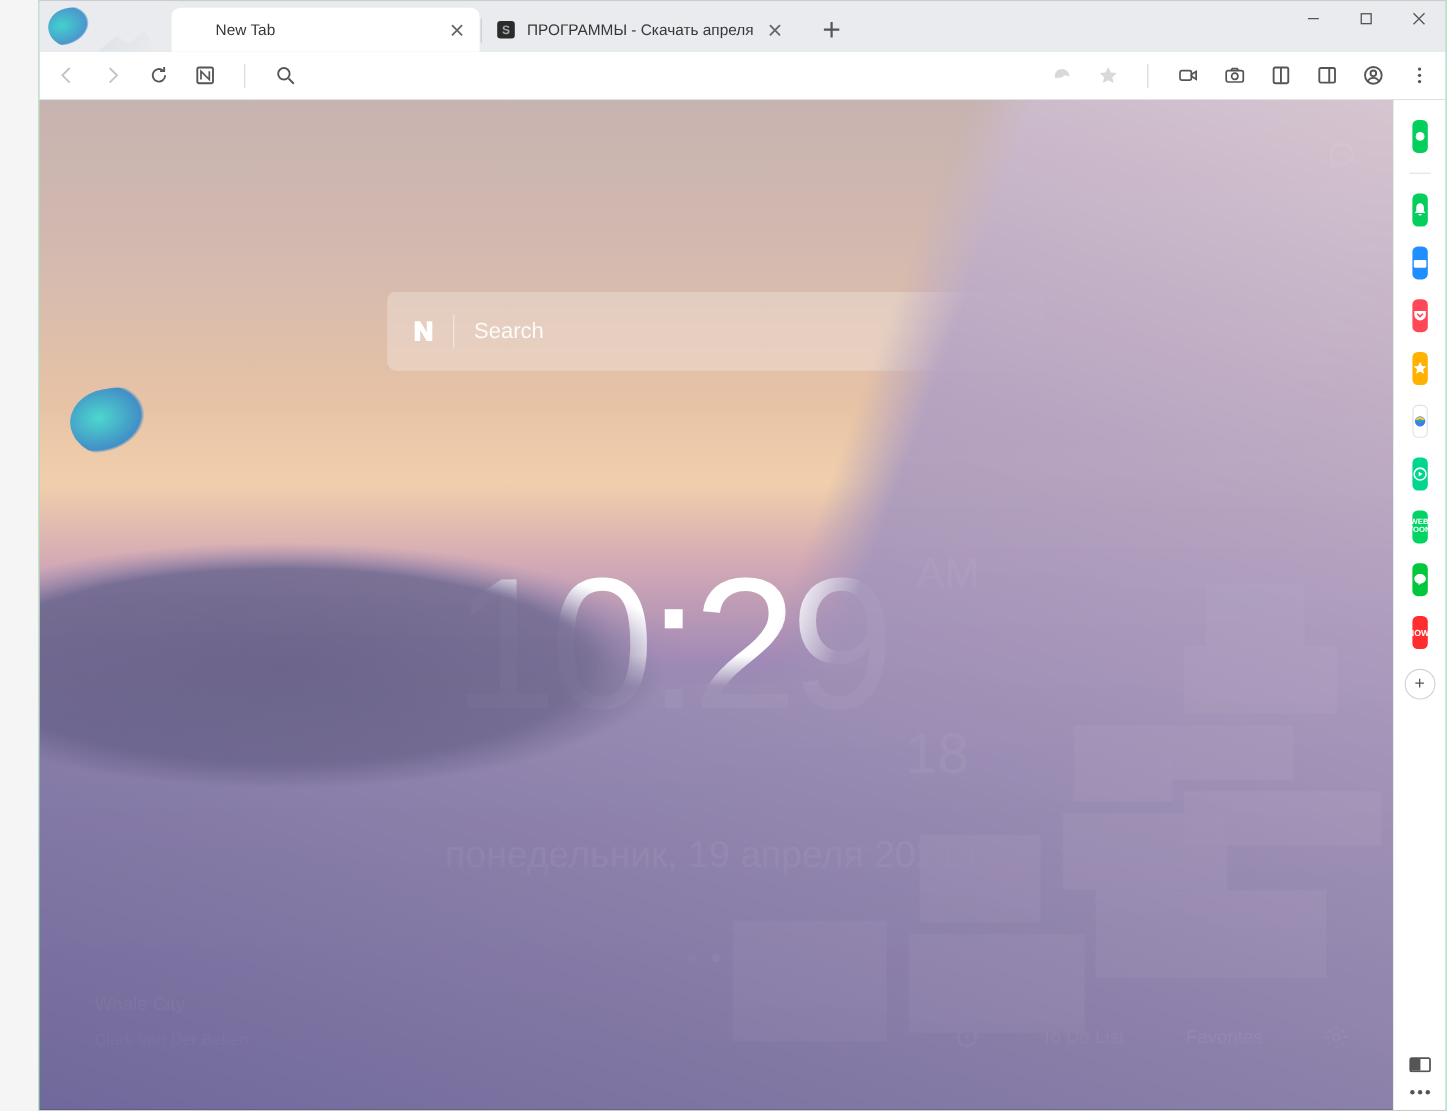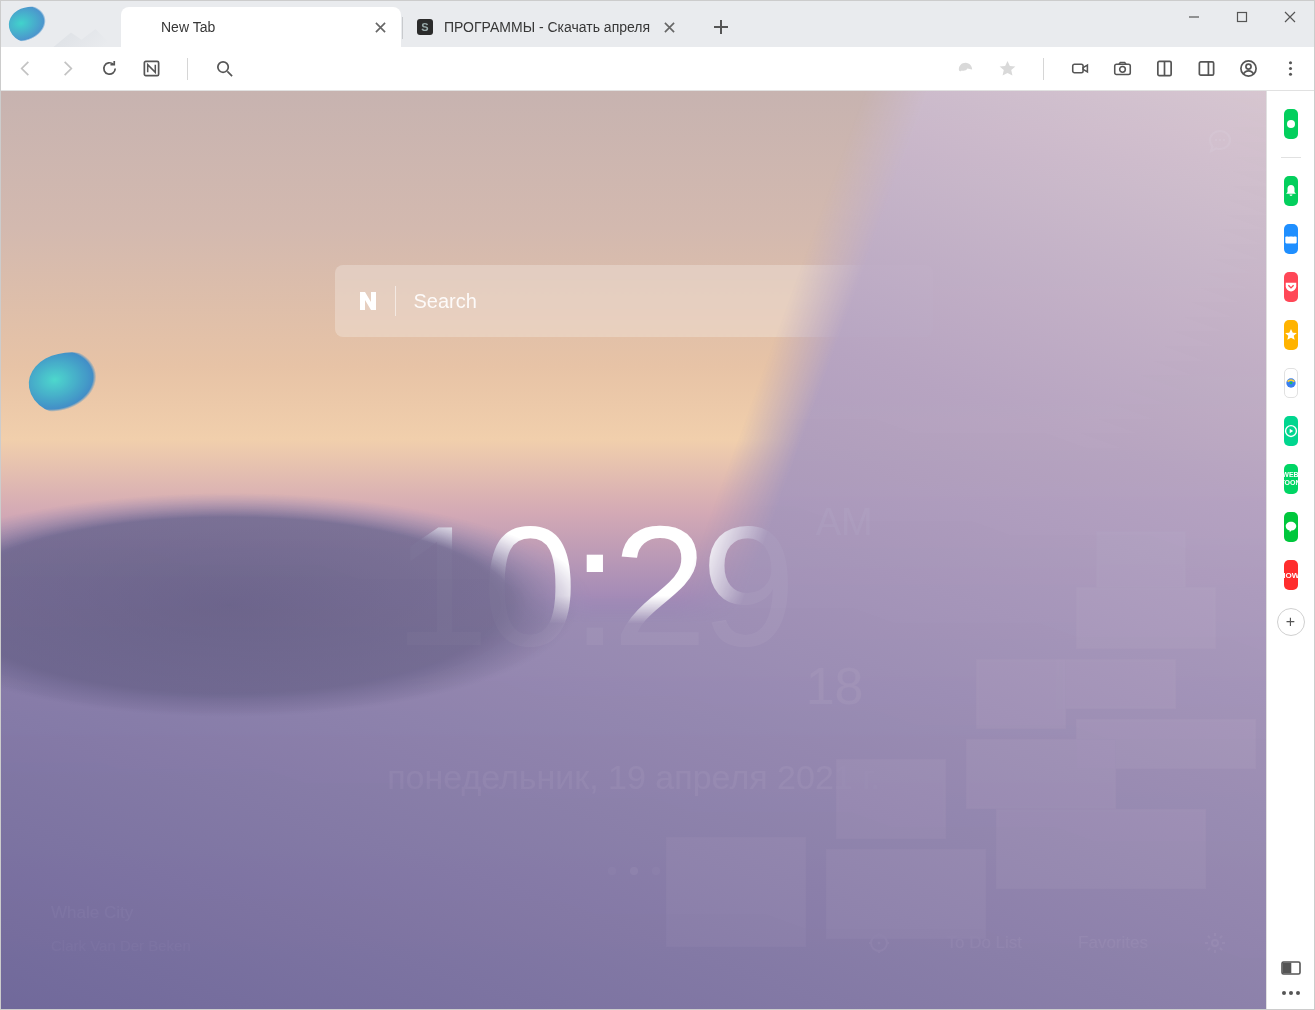--- a/index.html
+++ b/index.html
@@ -3,21 +3,21 @@
 <meta charset="utf-8">
 <style>
 * { box-sizing: border-box; margin: 0; padding: 0; }
 body {
   font-family: -apple-system, BlinkMacSystemFont, "Segoe UI", Arial, sans-serif;
   width: 1315px; height: 1010px; overflow: hidden; position: relative;
   background: #f5f5f5;
 }
 .browser-frame {
   position: absolute; inset: 0; border: 1px solid #ccc; background: #86efac;
-  display: flex; flex-direction: column;
+  display: flex; flex-direction: column; margin-left: 35px;
 }
 
 .window-controls {
   position: absolute; top: 0; right: 0; display: flex; gap: 0; z-index: 100;
 }
 .window-controls button {
   width: 48px; height: 32px; border: none; background: transparent;
   display: flex; align-items: center; justify-content: center;
   color: #555; cursor: pointer; font-size: 14px;
 }

